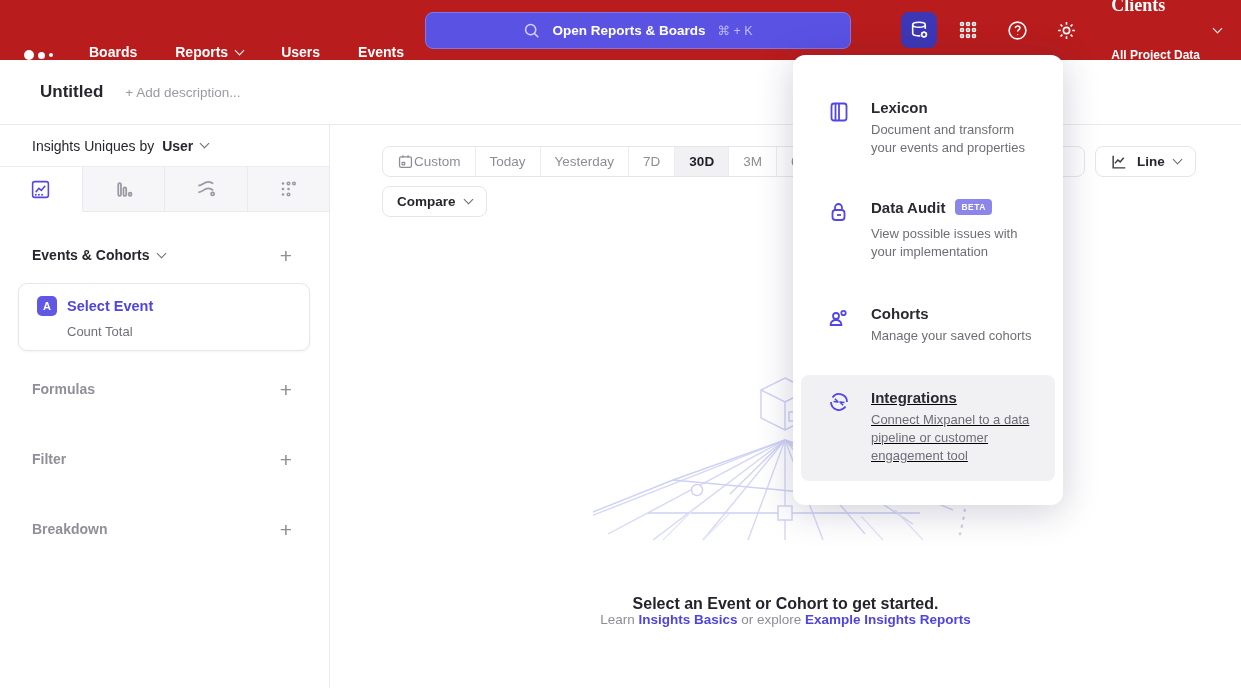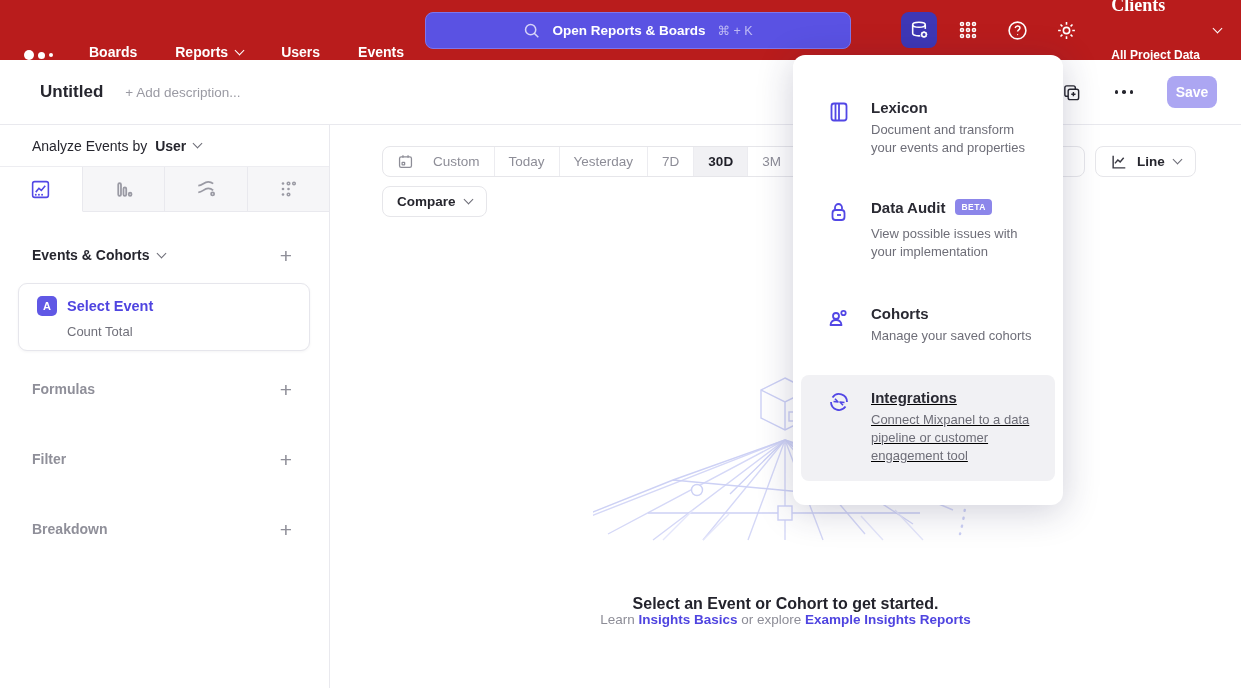--- a/index.html
+++ b/index.html
@@ -60,21 +60,21 @@
   .ec-top { display:flex; align-items:center; gap:10px; margin:12px 0 0 18px; }
   .badge-a { width:20px; height:20px; border-radius:5px; background:#6058E5; color:#fff;
     font-size:11px; font-weight:700; display:flex; align-items:center; justify-content:center; }
   .ec-title { font-size:14.5px; font-weight:700; color:#4F44E0; }
   .ec-sub { font-size:13px; color:#70707A; margin:8px 0 0 48px; }
 
   
   .main { position:absolute; top:125px; left:330px; right:0; bottom:0; background:#fff; }
   .seg-ctrl { position:absolute; left:52px; top:21px; width:703px; height:31px; display:flex;
     border:1px solid #E6E6EA; border-radius:8px; background:#fff; overflow:hidden; }
-  .seg { display:flex; align-items:center; justify-content:flex-start; gap:19px; padding:0 14px;
+  .seg { display:flex; align-items:center; justify-content:flex-start; gap:0; padding:0 14px;
     font-size:13.5px; color:#8D8D97; border-right:1px solid #ECECF0; cursor:pointer; white-space:nowrap; }
   .seg.sel { background:#F1F1F4; color:#1F1F28; font-weight:700; }
   .seg.spacer { flex:1; border-right:none; cursor:default; }
   .seg.tail { border-right:none; border-left:1px solid #ECECF0; width:33px; padding:0; color:#6B6B75; }
   .btn-outline { position:absolute; height:31px; border:1px solid #E6E6EA; border-radius:8px; background:#fff;
     display:flex; align-items:center; gap:9px; padding:0 14px; font-size:13.5px; font-weight:600;
     color:#26262E; cursor:pointer; font-family:inherit; }
   .compare-btn { left:52px; top:61px; }
   .line-btn { left:765px; top:21px; }
   .empty-title { position:absolute; top:470px; left:0; width:100%; text-align:center;
@@ -184,42 +184,25 @@
           <div class="pscope">All Project Data</div>
         </div>
         <span class="chev"></span>
       </div>
     </div>
   </div>
 
   <div class="hdr">
     <span class="hdr-title">Untitled</span>
     <span class="hdr-desc">+ Add description...</span>
-    <div class="hdr-right">
-      <span style="cursor:pointer;color:#26262E;">
-        <span>
-          <svg width="19" height="19" viewBox="0 0 20 20" fill="none" stroke="currentColor" stroke-width="1.5">
-            <rect x="3" y="3" width="11" height="11" rx="2"></rect>
-            <rect x="6.5" y="6.5" width="11" height="11" rx="2" fill="#fff"></rect>
-            <path d="M12 9.5v4.5M9.75 11.75h4.5"></path>
-          </svg>
-        </span>
-      </span>
-      <span class="dots3">
-          <i></i>
-          <i></i>
-          <i></i>
-        </span>
-      <button class="save-btn">Save</button>
-    </div>
   </div>
 
   <div class="sidebar">
     <div class="analyze-row">
-      <span>Analyze Events by</span>
+      <span>Insights Uniques by</span>
       <span class="val">
         <span>User</span>
         <span class="chev"></span>
       </span>
     </div>
     <div class="tabs">
       <div class="tab active">
         <span>
           <svg width="21" height="21" viewBox="0 0 20 20" fill="none" stroke="currentColor" stroke-width="1.5">
             <rect x="2.5" y="2.5" width="15" height="15" rx="2"></rect>

